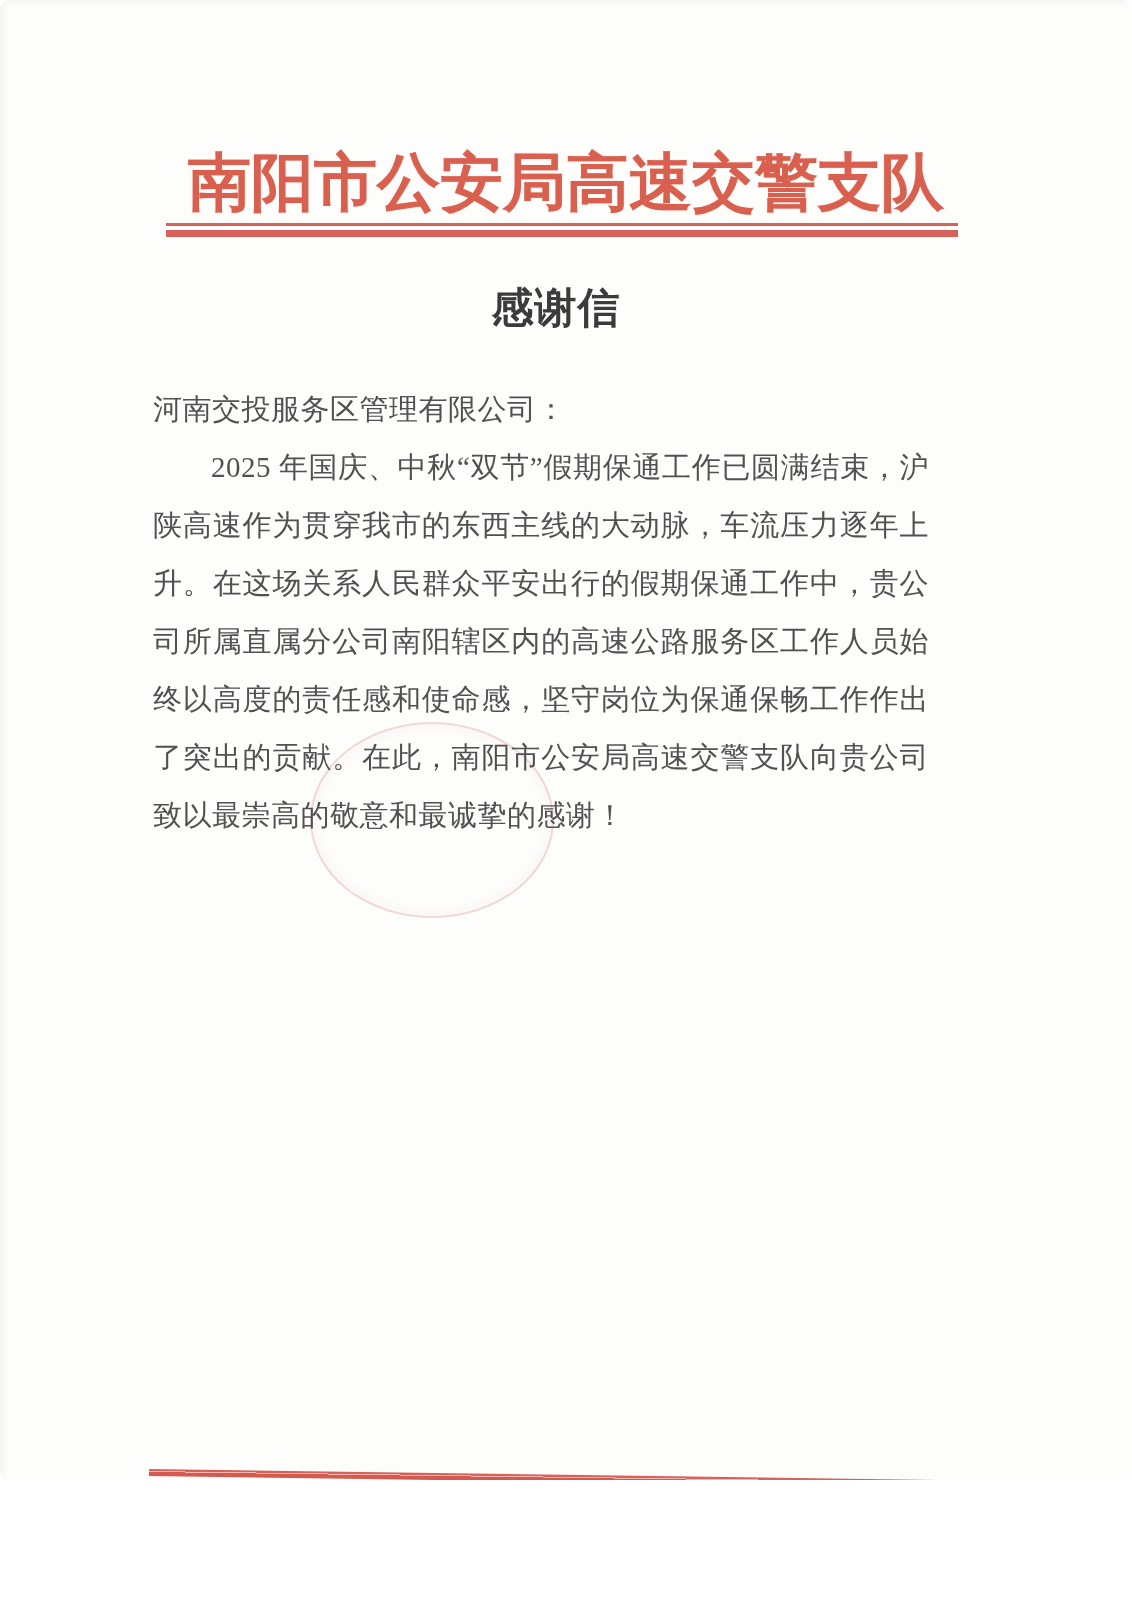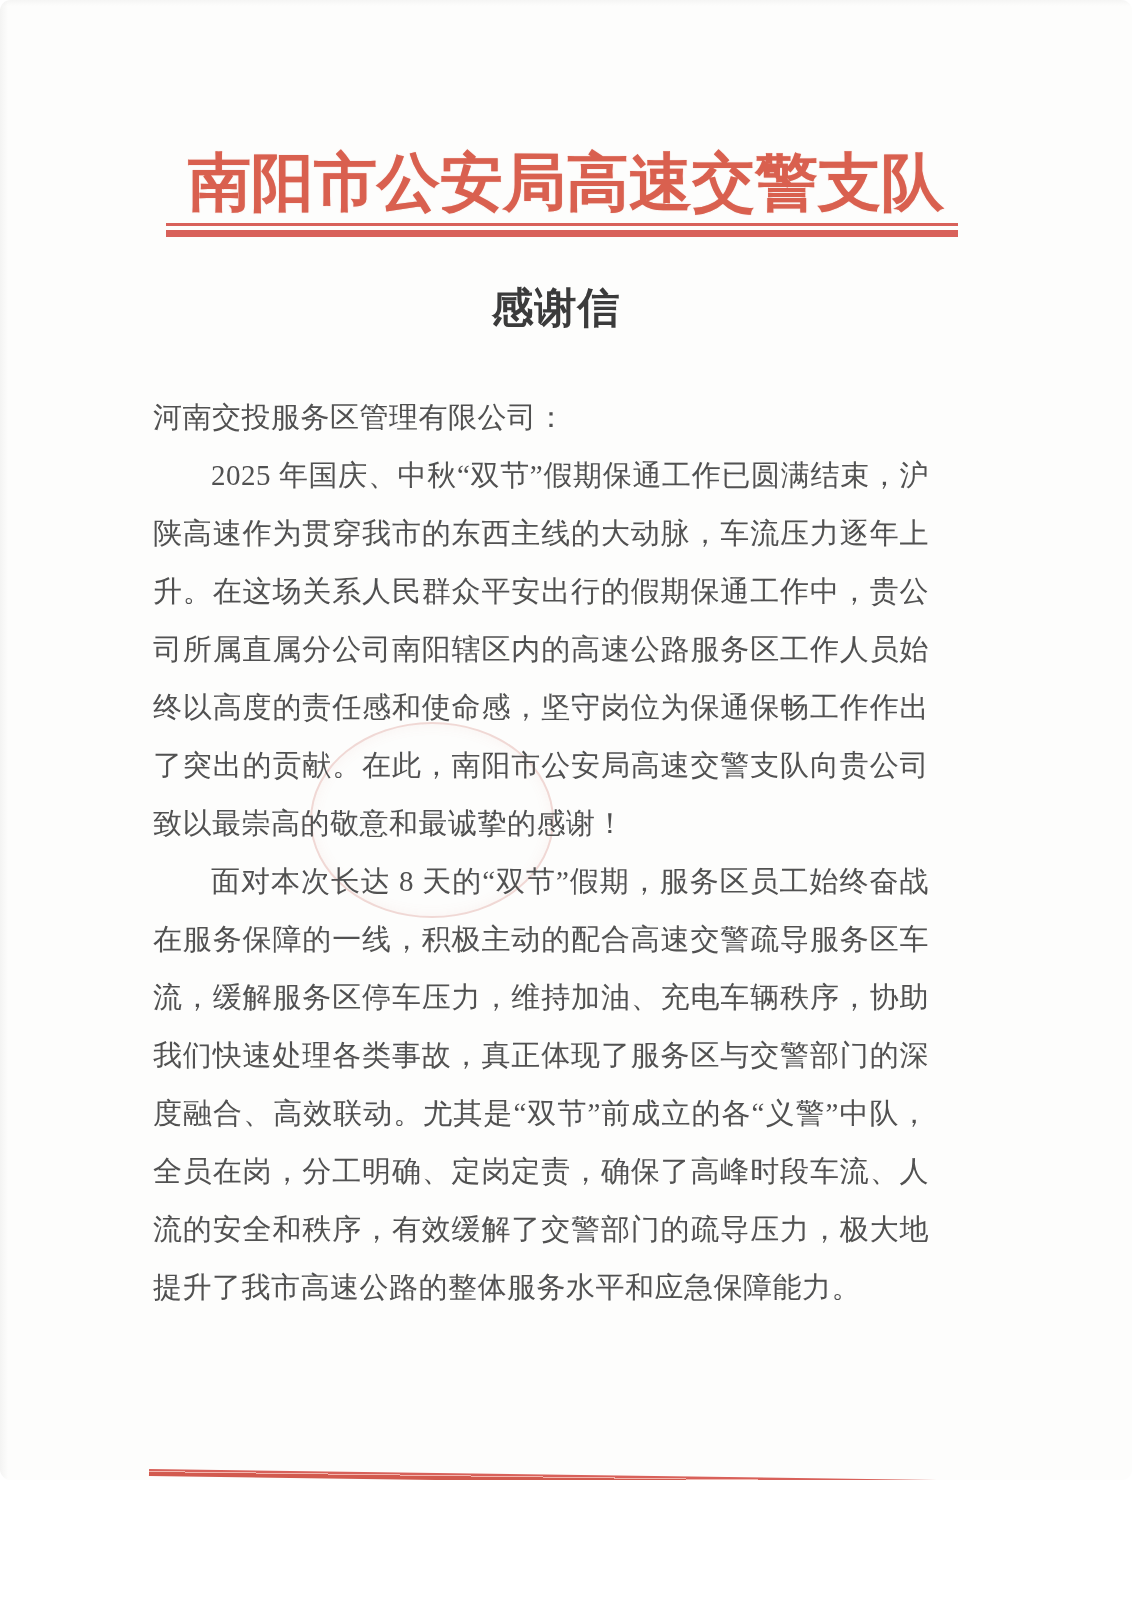--- a/index.html
+++ b/index.html
@@ -65,21 +65,21 @@
     top: 722px;
     width: 240px;
     height: 192px;
     border: 2px solid rgba(206, 112, 102, 0.26);
     border-radius: 50%;
     box-shadow: inset 0 0 14px rgba(206, 112, 102, 0.08);
   }
   .letter-body {
     position: absolute;
     left: 153px;
-    top: 388px;
+    top: 380px;
     width: 776px;
     font-size: 29px;
     line-height: 58px;
     color: #515151;
     text-align: justify;
     letter-spacing: 0.5px;
   }
   .letter-body p {
     margin: 0;
     padding: 0;
@@ -109,18 +109,17 @@
 
   <div class="rule rule-thick"></div>
 
   <div class="doc-title">感谢信</div>
 
   <div class="seal-circle"></div>
 
   <div class="letter-body">
     <p class="salutation">河南交投服务区管理有限公司：</p>
     <p class="para">2025 年国庆、中秋“双节”假期保通工作已圆满结束，沪陕高速作为贯穿我市的东西主线的大动脉，车流压力逐年上升。在这场关系人民群众平安出行的假期保通工作中，贵公司所属直属分公司南阳辖区内的高速公路服务区工作人员始终以高度的责任感和使命感，坚守岗位为保通保畅工作作出了突出的贡献。在此，南阳市公安局高速交警支队向贵公司致以最崇高的敬意和最诚挚的感谢！</p>
-    <p class="para">面对本次长达 8 天的“双节”假期，服务区员工始终奋战在服务保障的一线，积极主动的配合高速交警疏导服务区车流，缓解服务区停车压力，维持加油、充电车辆秩序，协助我们快速处理各类事故，真正体现了服务区与交警部门的深度融合、高效联动。尤其是“双节”前成立的各“义警”中队，全员在岗，分工明确、定岗定责，确保了高峰时段车流、人流的安全和秩序，有效缓解了交警部门的疏导压力，极大地提升了我市高速公路的整体服务水平和应急保障能力。</p>
   </div>
 
   <div class="footer-rule"></div>
 
 </div>
 
 </body></html>

